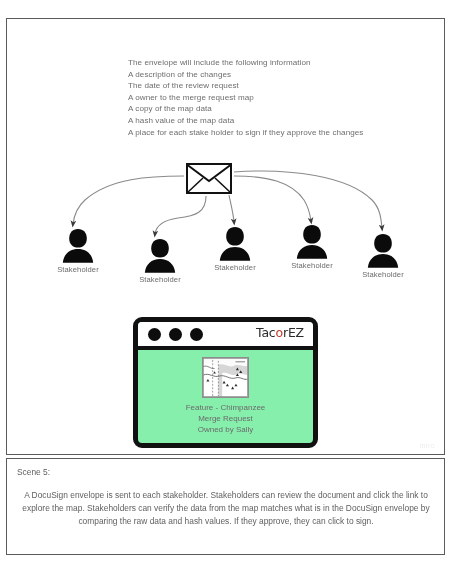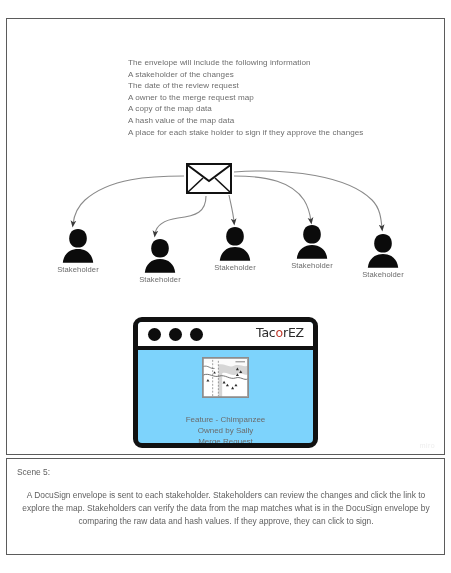--- a/index.html
+++ b/index.html
@@ -100,21 +100,21 @@
   
   #browser-window {
     position: absolute;
     left: 133px;
     top: 317px;
     width: 185px;
     height: 131px;
     box-sizing: border-box;
     border: 5px solid #111111;
     border-radius: 9px;
-    background: #7dd3fc;
+    background: #86efac;
     overflow: hidden;
   }
   #browser-titlebar {
     position: relative;
     height: 28px;
     border-bottom: 4px solid #111111;
     box-sizing: border-box;
     display: flex;
     align-items: center;
     background: #ffffff;
@@ -145,21 +145,21 @@
   }
   #map-thumb {
     display: block;
     margin: 0 auto;
     width: 47px;
     height: 41px;
     border: 1px solid #8d8d8d;
     box-sizing: border-box;
   }
   #window-meta {
-    margin-top: 16px;
+    margin-top: 4px;
     color: #6b6b6b;
     font-size: 8px;
     line-height: 11.2px;
   }
   #window-meta span { display: block; }
 
   
   #scene-label {
     position: absolute;
     left: 10px;
@@ -189,21 +189,21 @@
 </style>
 </head>
 <body>
 
 <div id="canvas">
 
   <div class="frame" id="diagram-frame">
 
     <div id="info-list">
       <span class="line">The envelope will include the following information</span>
-      <span class="line">A stakeholder of the changes</span>
+      <span class="line">A description of the changes</span>
       <span class="line">The date of the review request</span>
       <span class="line">A owner to the merge request map</span>
       <span class="line">A copy of the map data</span>
       <span class="line">A hash value of the map data</span>
       <span class="line">A place for each stake holder to sign if they approve the changes</span>
     </div>
 
     <div id="watermark">miro</div>
   </div>
 
@@ -303,24 +303,24 @@
           <path d="M31,30 l1.6,2.8 h-3.2 Z"></path>
           <path d="M34.5,27 l1.6,2.8 h-3.2 Z"></path>
           <path d="M5,22 l1.6,2.8 h-3.2 Z"></path>
           <path d="M12,14 l1.4,2.4 h-2.8 Z"></path>
         </g>
         <rect x="0.4" y="0.4" width="46.2" height="40.2" fill="none" stroke="#8d8d8d" stroke-width="0.8"></rect>
       </svg>
 
       <div id="window-meta">
         <span>Feature - Chimpanzee</span>
+        <span>Merge Request</span>
         <span>Owned by Sally</span>
-        <span>Merge Request</span>
       </div>
     </div>
   </div>
 
   <div class="frame" id="caption-frame">
     <div id="scene-label">Scene 5:</div>
-    <div id="scene-body">A DocuSign envelope is sent to each stakeholder. Stakeholders can review the changes and click the link to explore the map.  Stakeholders can verify the data from the map matches what is in the DocuSign envelope by comparing the raw data and hash values. If they approve, they can click to sign.</div>
+    <div id="scene-body">A DocuSign envelope is sent to each stakeholder. Stakeholders can review the document and click the link to explore the map.  Stakeholders can verify the data from the map matches what is in the DocuSign envelope by comparing the raw data and hash values. If they approve, they can click to sign.</div>
   </div>
 
 </div>
 
 </body></html>

